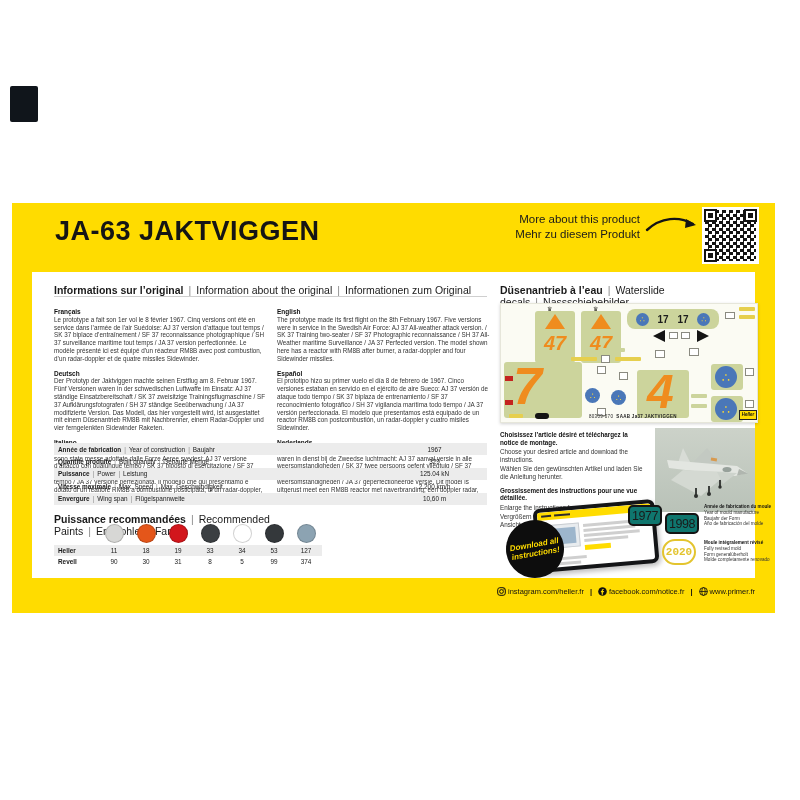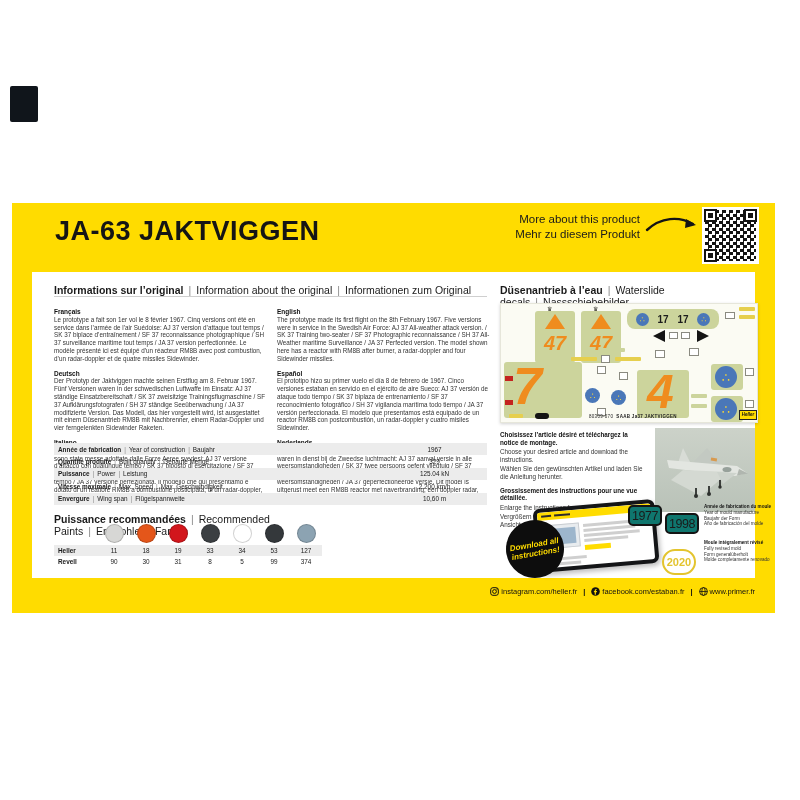--- a/index.html
+++ b/index.html
@@ -83,22 +83,22 @@
   .sbtn{position:absolute;left:45px;width:26px;height:5px;background:#FFDC00;}
   .badge{left:474px;top:248px;width:58px;height:58px;background:#0d0d0d;border-radius:50%;display:flex;flex-direction:column;align-items:center;justify-content:center;transform:rotate(-10deg);}
   .badge span{color:#FFDC00;font-size:8px;font-weight:800;font-style:italic;line-height:9.5px;}
   
   .photo{left:623px;top:156px;width:100px;height:84px;background:linear-gradient(180deg,#ccd2c9,#b9c2b8);overflow:hidden;}
   
   .plate{position:absolute;width:34px;height:21px;border:2.5px solid #141414;border-radius:5px;background:#0f766e;box-sizing:border-box;
          display:flex;align-items:center;justify-content:center;font-size:12.5px;font-weight:400;letter-spacing:-.5px;text-align:right;}
   .tinytxt{position:absolute;width:72px;font-size:4.6px;line-height:5.8px;color:#333;}
   .tinytxt b{display:block;color:#111;}
-  .sprue{left:630px;top:277px;width:34px;height:26px;border:2.5px solid #e3c42e;border-radius:13px;box-sizing:border-box;
-         display:flex;align-items:center;justify-content:center;color:#e3c42e;font-size:11px;font-weight:800;}
+  .sprue{left:630px;top:267px;width:34px;height:26px;border:2.5px solid #e3c42e;border-radius:13px;box-sizing:border-box;
+         display:flex;align-items:center;justify-content:center;color:#e3c42e;font-size:11px;font-weight:800;font-family:Liberation Mono, monospace;}
   
   .footer{left:448px;top:384px;width:295px;text-align:left;font-size:7.5px;color:#111;display:flex;justify-content:flex-end;align-items:center;gap:4px;}
   .fitem{display:flex;align-items:center;gap:2px;}
   .fsep{padding:0 2px;font-weight:700;}
   svg{display:block;}
 </style>
 </head>
 <body>
 
 <div class="canvas">
@@ -355,21 +355,21 @@
           <circle cx="7" cy="2" r="0.7" fill="#111"></circle>
         </svg>
         <span>instagram.com/heller.fr</span>
       </span>
       <span class="fsep">|</span>
       <span class="fitem">
         <svg width="9" height="9" viewBox="0 0 9 9">
           <circle cx="4.5" cy="4.5" r="4.3" fill="#111"></circle>
           <path d="M5.6,2.3 h-1 c-0.6,0 -0.9,0.4 -0.9,1 v0.8 h-0.8 v1.1 h0.8 v2.5 h1.2 v-2.5 h0.9 l0.2,-1.1 h-1.1 v-0.6 c0,-0.3 0.1,-0.4 0.4,-0.4 h0.7 z" fill="#FFDC00"></path>
         </svg>
-        <span>facebook.com/estaban.fr</span>
+        <span>facebook.com/notice.fr</span>
       </span>
       <span class="fsep">|</span>
       <span class="fitem">
         <svg width="9" height="9" viewBox="0 0 9 9">
           <circle cx="4.5" cy="4.5" r="3.9" fill="none" stroke="#111" stroke-width="0.9"></circle>
           <ellipse cx="4.5" cy="4.5" rx="1.7" ry="3.9" fill="none" stroke="#111" stroke-width="0.8"></ellipse>
           <line x1="0.6" y1="4.5" x2="8.4" y2="4.5" stroke="#111" stroke-width="0.8"></line>
         </svg>
         <span>www.primer.fr</span>
       </span>

